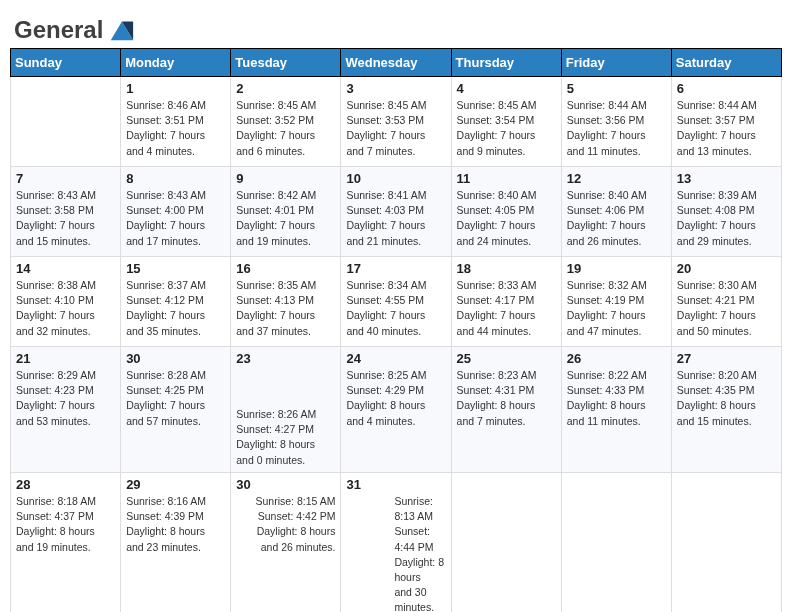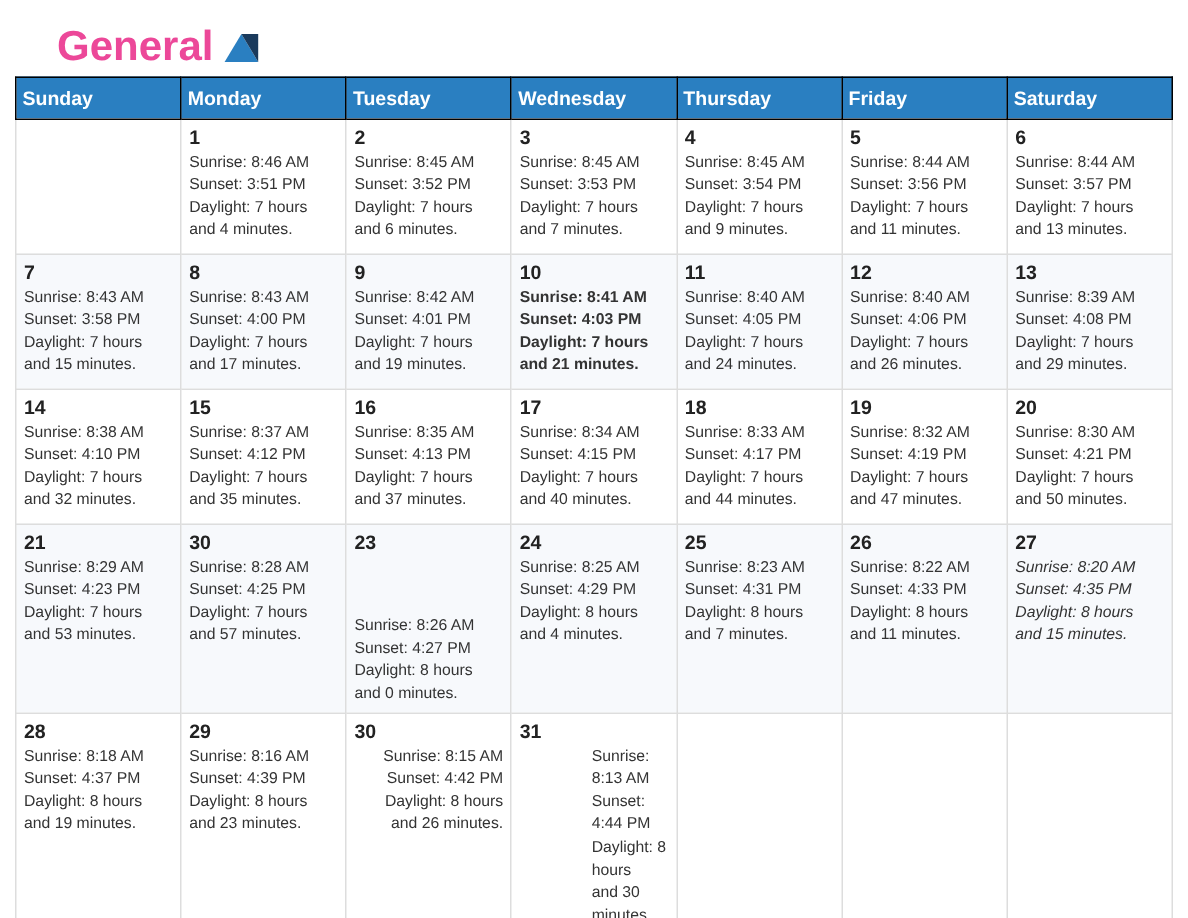--- a/index.html
+++ b/index.html
@@ -16,25 +16,24 @@
       align-items: flex-start;
       margin-bottom: 8px;
       padding: 0 4px;
     }
     .logo {
       display: flex;
       align-items: center;
       margin-top: 6px;
     }
     .logo-text {
-      font-size: 28px;
+      font-size: 24px;
       font-weight: bold;
-      color: #ec4899;
+      color: #404040;
       line-height: 1.1;
-      margin-left: 24px;
     }
     .logo-blue {
       color: #2a7fc1;
     }
     .logo-icon {
       width: 28px;
       height: 28px;
       margin-left: 4px;
     }
     .title-section {
@@ -187,21 +186,21 @@
         </td>
         <td>
           <span class="day-num">9</span>
           <div class="day-info" style="white-space: pre-line;">Sunrise: 8:42 AM
 Sunset: 4:01 PM
 Daylight: 7 hours
 and 19 minutes.</div>
         </td>
         <td>
           <span class="day-num">10</span>
-          <div class="day-info" style="white-space: pre-line; font-weight: bold;">Sunrise: 8:41 AM
+          <div class="day-info" style="white-space: pre-line;">Sunrise: 8:41 AM
 Sunset: 4:03 PM
 Daylight: 7 hours
 and 21 minutes.</div>
         </td>
         <td>
           <span class="day-num">11</span>
           <div class="day-info" style="white-space: pre-line;">Sunrise: 8:40 AM
 Sunset: 4:05 PM
 Daylight: 7 hours
 and 24 minutes.</div>
@@ -239,21 +238,21 @@
         <td>
           <span class="day-num">16</span>
           <div class="day-info" style="white-space: pre-line;">Sunrise: 8:35 AM
 Sunset: 4:13 PM
 Daylight: 7 hours
 and 37 minutes.</div>
         </td>
         <td>
           <span class="day-num">17</span>
           <div class="day-info" style="white-space: pre-line;">Sunrise: 8:34 AM
-Sunset: 4:15 PM
+Sunset: 4:55 PM
 Daylight: 7 hours
 and 40 minutes.</div>
         </td>
         <td>
           <span class="day-num">18</span>
           <div class="day-info" style="white-space: pre-line;">Sunrise: 8:33 AM
 Sunset: 4:17 PM
 Daylight: 7 hours
 and 44 minutes.</div>
         </td>
@@ -310,21 +309,21 @@
         </td>
         <td>
           <span class="day-num">26</span>
           <div class="day-info" style="white-space: pre-line;">Sunrise: 8:22 AM
 Sunset: 4:33 PM
 Daylight: 8 hours
 and 11 minutes.</div>
         </td>
         <td>
           <span class="day-num">27</span>
-          <div class="day-info" style="white-space: pre-line; font-style: italic;">Sunrise: 8:20 AM
+          <div class="day-info" style="white-space: pre-line;">Sunrise: 8:20 AM
 Sunset: 4:35 PM
 Daylight: 8 hours
 and 15 minutes.</div>
         </td>
       </tr>
       <tr>
         <td>
           <span class="day-num">28</span>
           <div class="day-info" style="white-space: pre-line;">Sunrise: 8:18 AM
 Sunset: 4:37 PM

